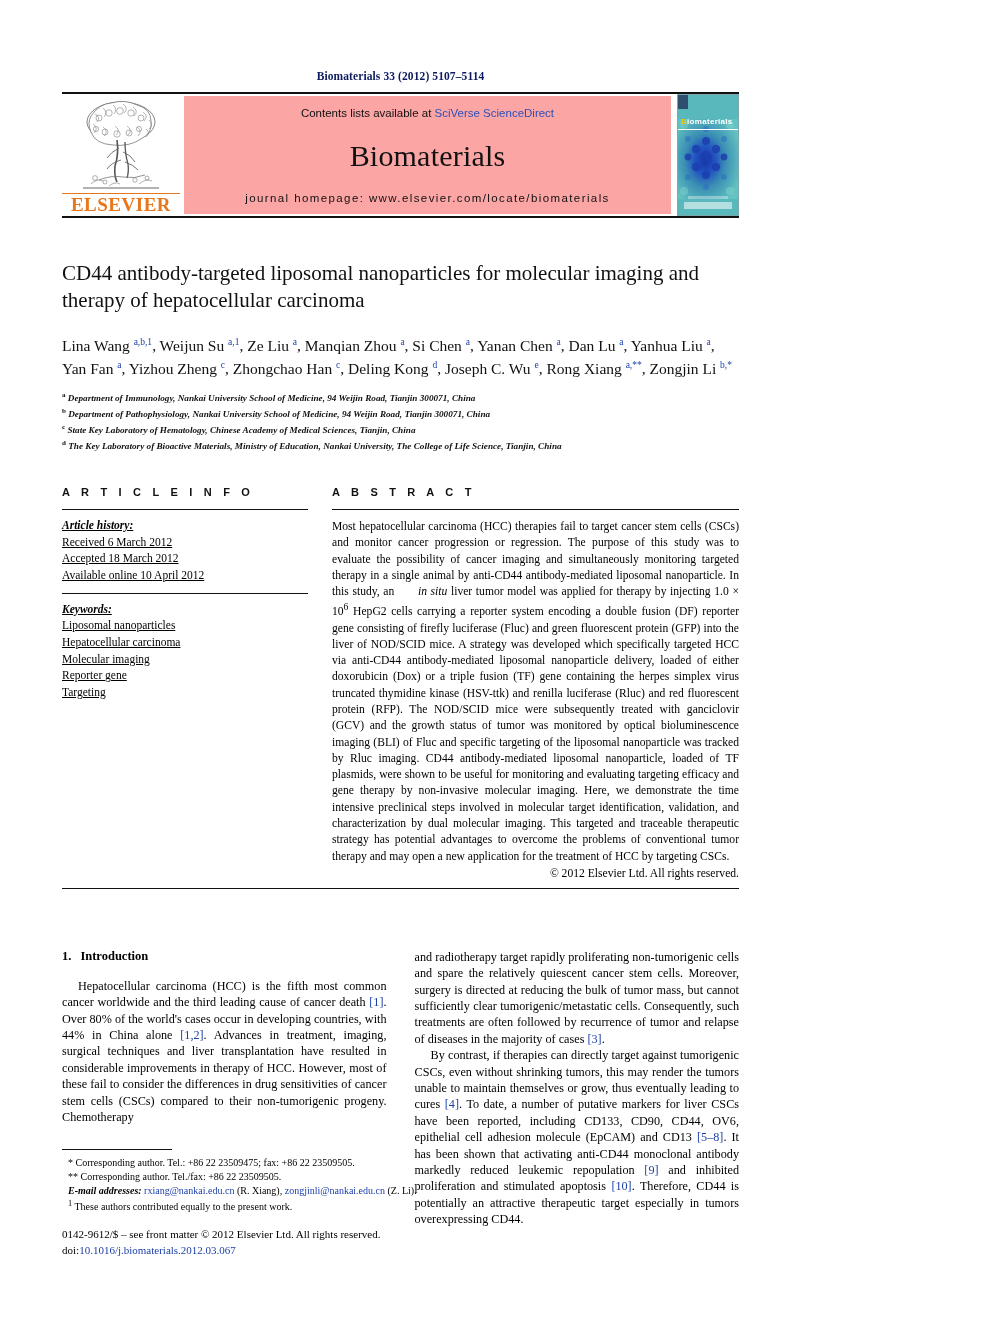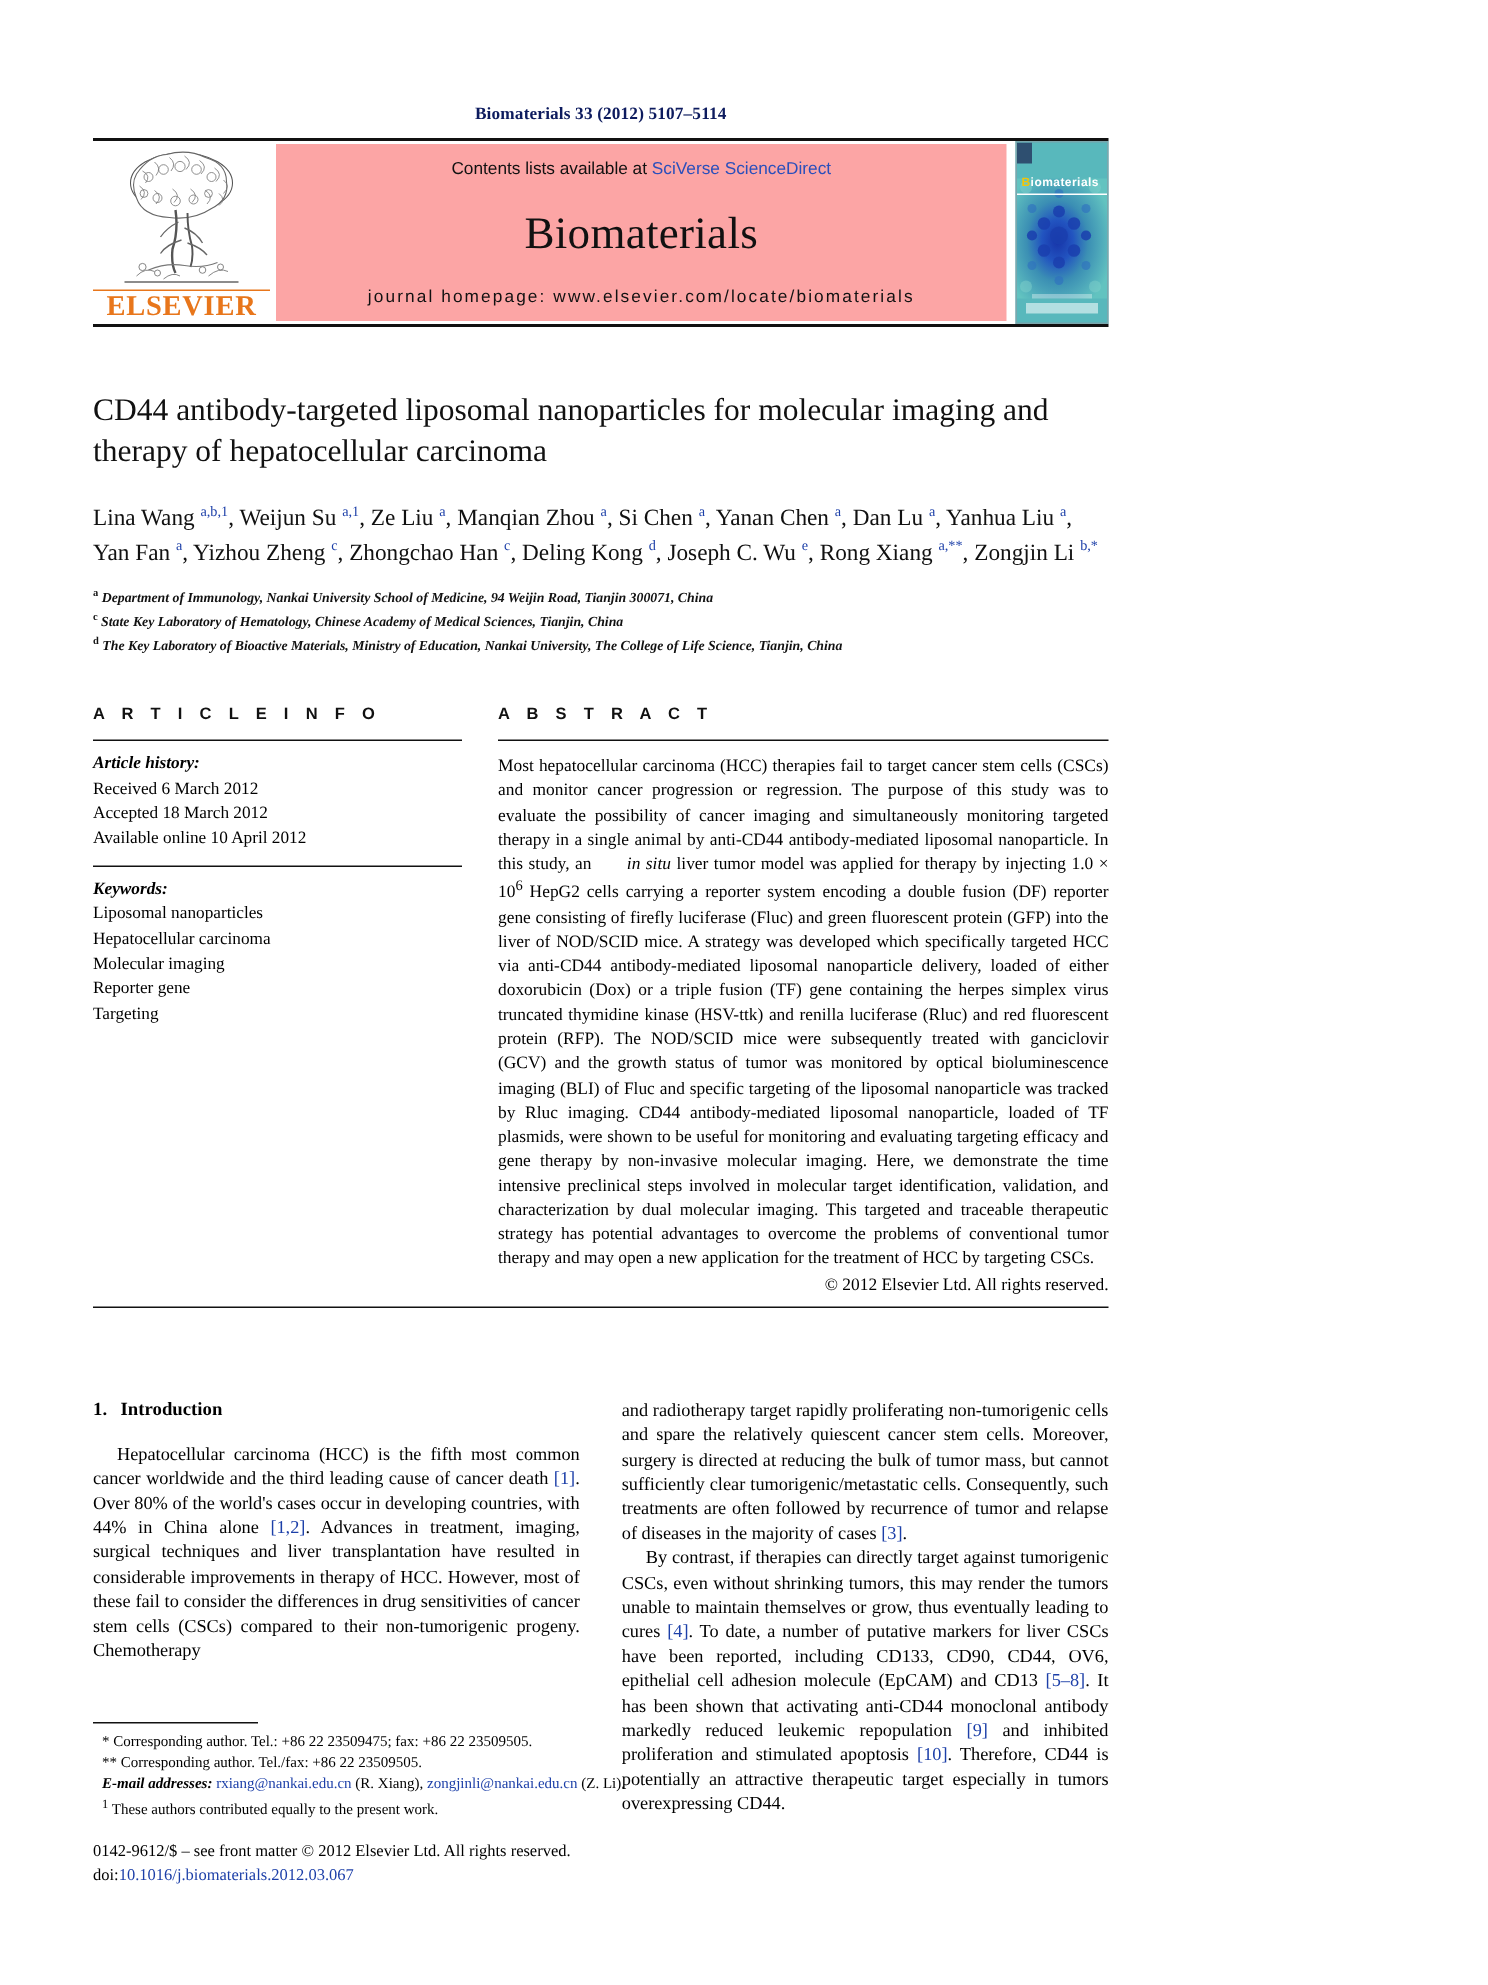--- a/index.html
+++ b/index.html
@@ -138,21 +138,21 @@
 
   .sec-head {
     font-family: "Liberation Sans", sans-serif;
     font-size: 11px;
     font-weight: bold;
     letter-spacing: 4.2px;
     color: #111;
     margin-bottom: 11px;
   }
   .hrule { border-top: 1.2px solid #111; }
-  .info-block { padding-top: 7px; padding-bottom: 9px; }
+  .info-block { padding-top: 7px; padding-bottom: 9px; text-decoration: underline; }
   .info-label { font-style: italic; font-weight: bold; font-size: 11.5px; line-height: 1.45; }
   .info-line { font-size: 11.5px; line-height: 1.45; }
 
   .abs-body {
     padding-top: 9px;
     font-size: 11.6px;
     line-height: 1.405;
     text-align: justify;
     hyphens: none;
   }
@@ -307,20 +307,21 @@
 
   <h1 class="title">CD44 antibody-targeted liposomal nanoparticles for molecular imaging and therapy of hepatocellular carcinoma</h1>
 
   <div class="authors">
     <div>Lina Wang <sup>a,b,1</sup>, Weijun Su <sup>a,1</sup>, Ze Liu <sup>a</sup>, Manqian Zhou <sup>a</sup>, Si Chen <sup>a</sup>, Yanan Chen <sup>a</sup>, Dan Lu <sup>a</sup>, Yanhua Liu <sup>a</sup>,</div>
     <div>Yan Fan <sup>a</sup>, Yizhou Zheng <sup>c</sup>, Zhongchao Han <sup>c</sup>, Deling Kong <sup>d</sup>, Joseph C. Wu <sup>e</sup>, Rong Xiang <sup>a,**</sup>, Zongjin Li <sup>b,*</sup></div>
   </div>
 
   <div class="affils">
     <div class="affil"><sup>a</sup> <span>Department of Immunology, Nankai University School of Medicine, 94 Weijin Road, Tianjin 300071, China</span></div>
+    <div class="affil"><sup>b</sup> <span>Department of Pathophysiology, Nankai University School of Medicine, 94 Weijin Road, Tianjin 300071, China</span></div>
     <div class="affil"><sup>c</sup> <span>State Key Laboratory of Hematology, Chinese Academy of Medical Sciences, Tianjin, China</span></div>
     <div class="affil"><sup>d</sup> <span>The Key Laboratory of Bioactive Materials, Ministry of Education, Nankai University, The College of Life Science, Tianjin, China</span></div>
   </div>
 
   <div class="info-abstract">
 
     <div class="col-info">
       <div class="sec-head">A R T I C L E  I N F O</div>
       <div class="hrule"></div>
       <div class="info-block">

